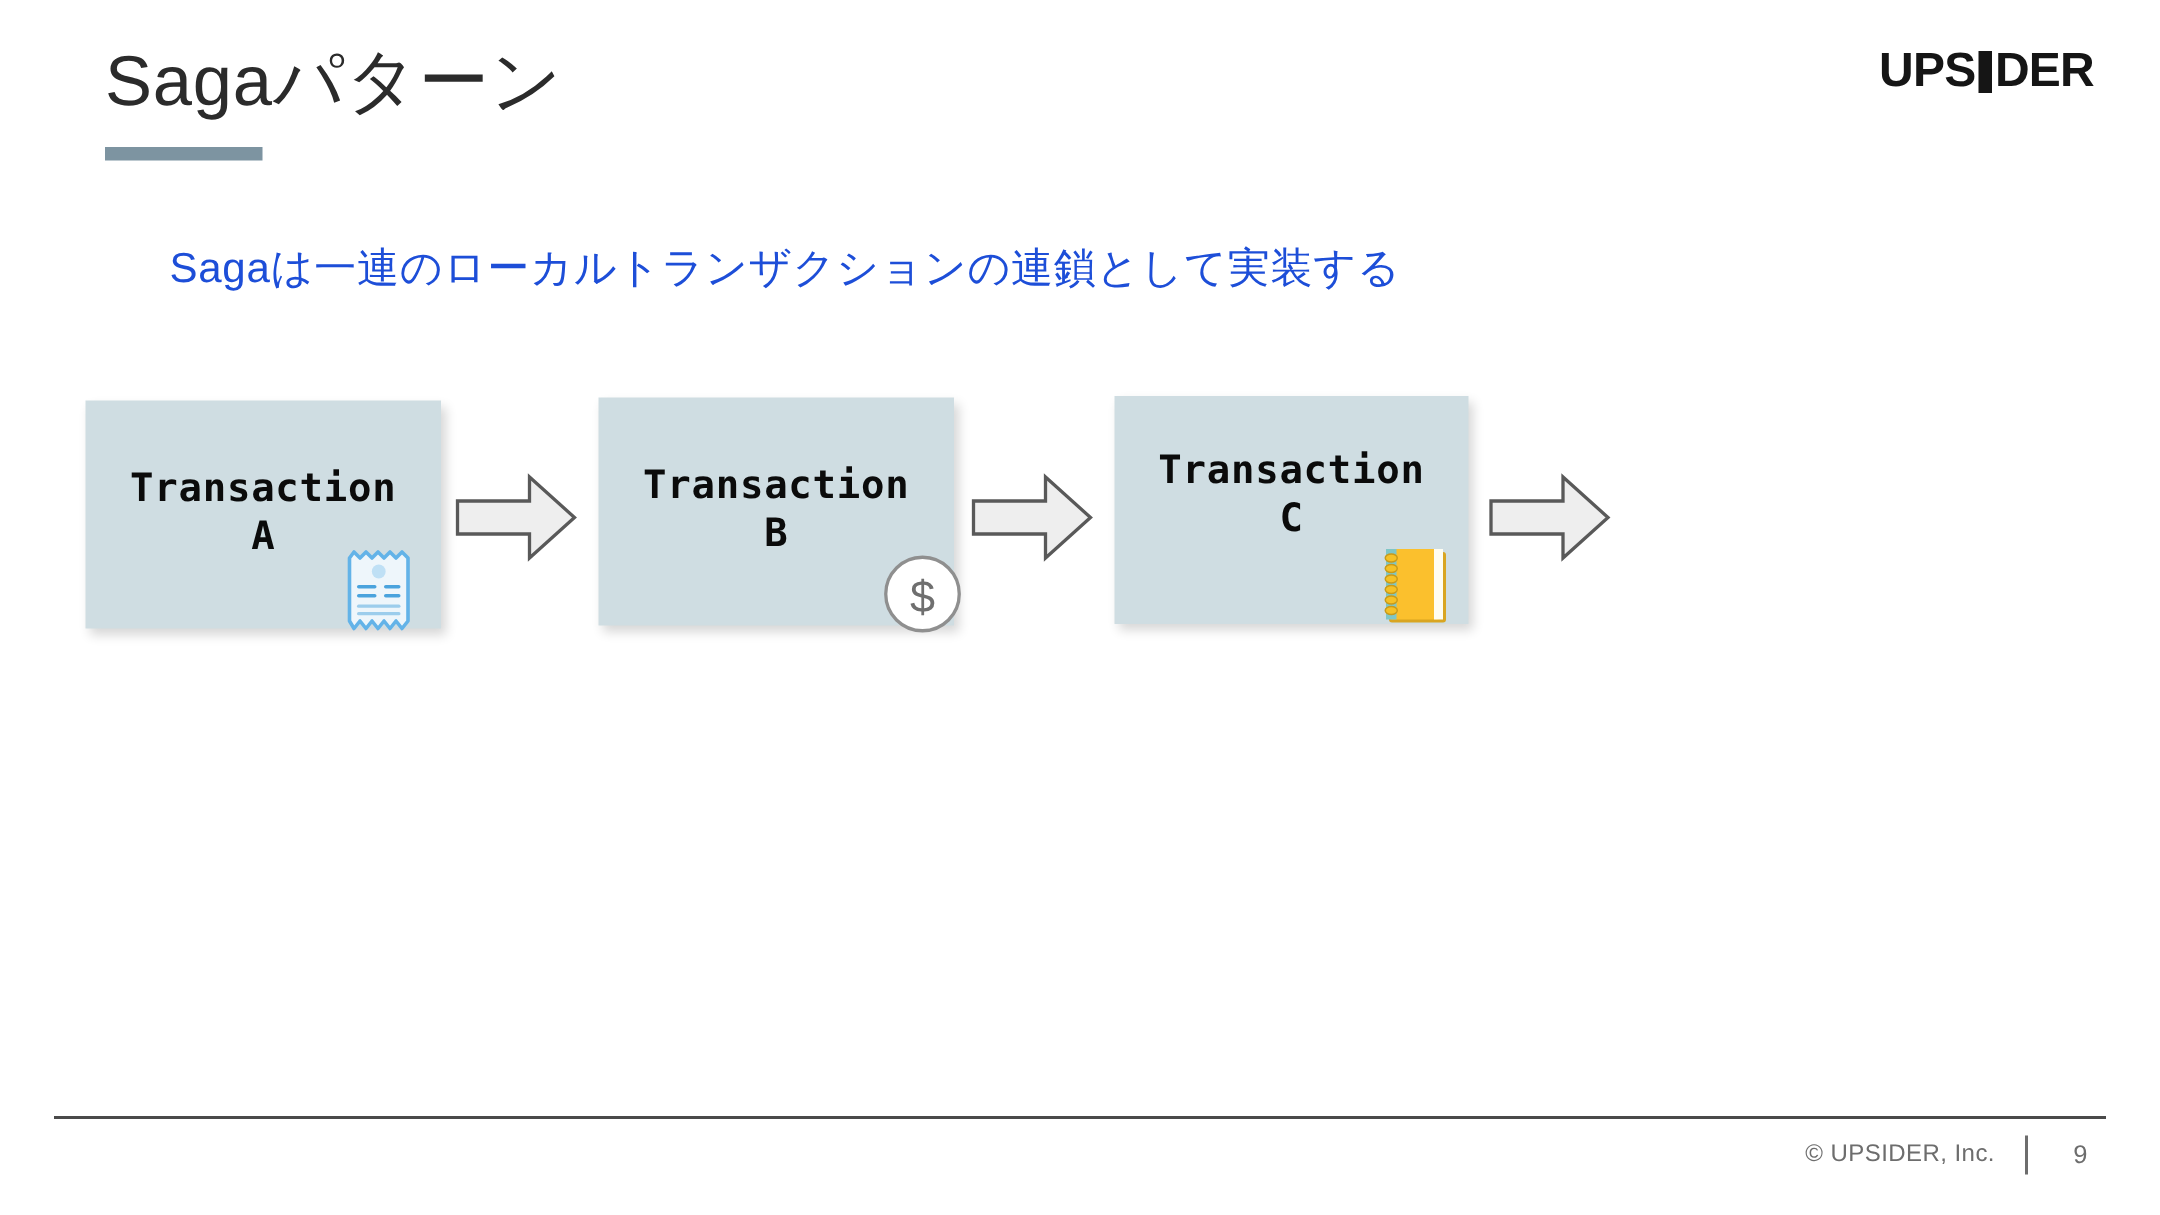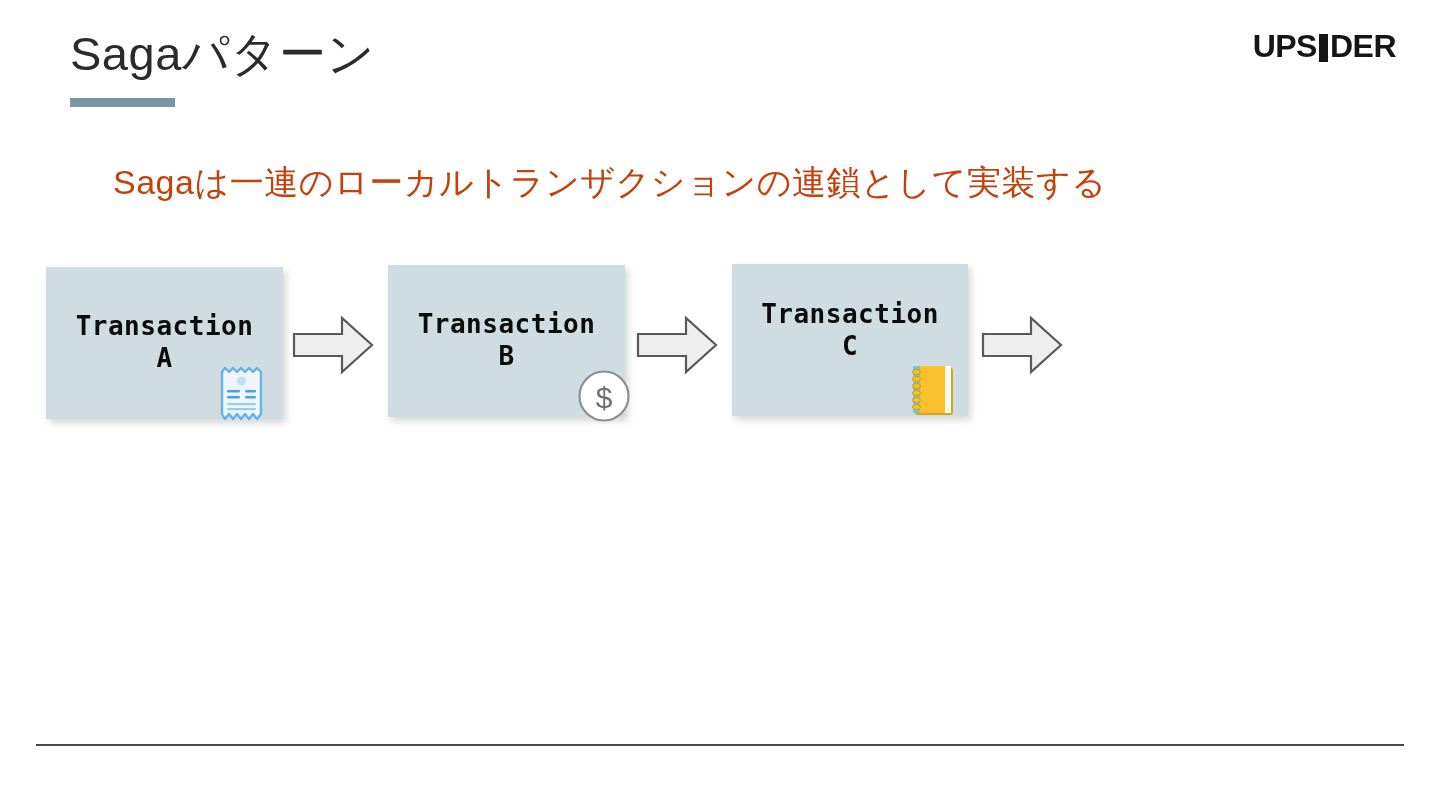--- a/index.html
+++ b/index.html
@@ -61,31 +61,31 @@
     margin: 0 2px;
     vertical-align: middle;
   }
 
   
   .subtitle {
     position: absolute;
     left: 113px;
     top: 160px;
     font-family: "Liberation Sans", sans-serif;
-    font-size: 34px;
+    font-size: 28px;
     font-weight: 400;
-    color: #c2410c;
+    color: #1d4ed8;
     letter-spacing: 0.5px;
     white-space: nowrap;
   }
 
   
   .flow {
     position: absolute;
-    left: 4px;
+    left: 15px;
     top: 0;
     width: 1197px;
     height: 810px;
     pointer-events: none;
   }
   .flow > * { pointer-events: auto; }
 
   .box {
     position: absolute;
     background: #cfdde2;
@@ -252,14 +252,19 @@
     <div class="arrow" id="arrow-3">
       <svg viewBox="0 0 82 62" width="82" height="62" xmlns="http://www.w3.org/2000/svg">
         <path d="M2 20 L50 20 L50 4 L80 31 L50 58 L50 42 L2 42 Z" fill="#eeeeee" stroke="#595959" stroke-width="2.2" stroke-linejoin="miter"></path>
       </svg>
     </div>
 
 
   </div>
 
   <div class="footer-rule"></div>
+  <div class="footer">
+    <span>© UPSIDER, Inc.</span>
+    <span class="footer-divider"></span>
+    <span class="footer-page">9</span>
+  </div>
 
 </div>
 
 </body></html>

